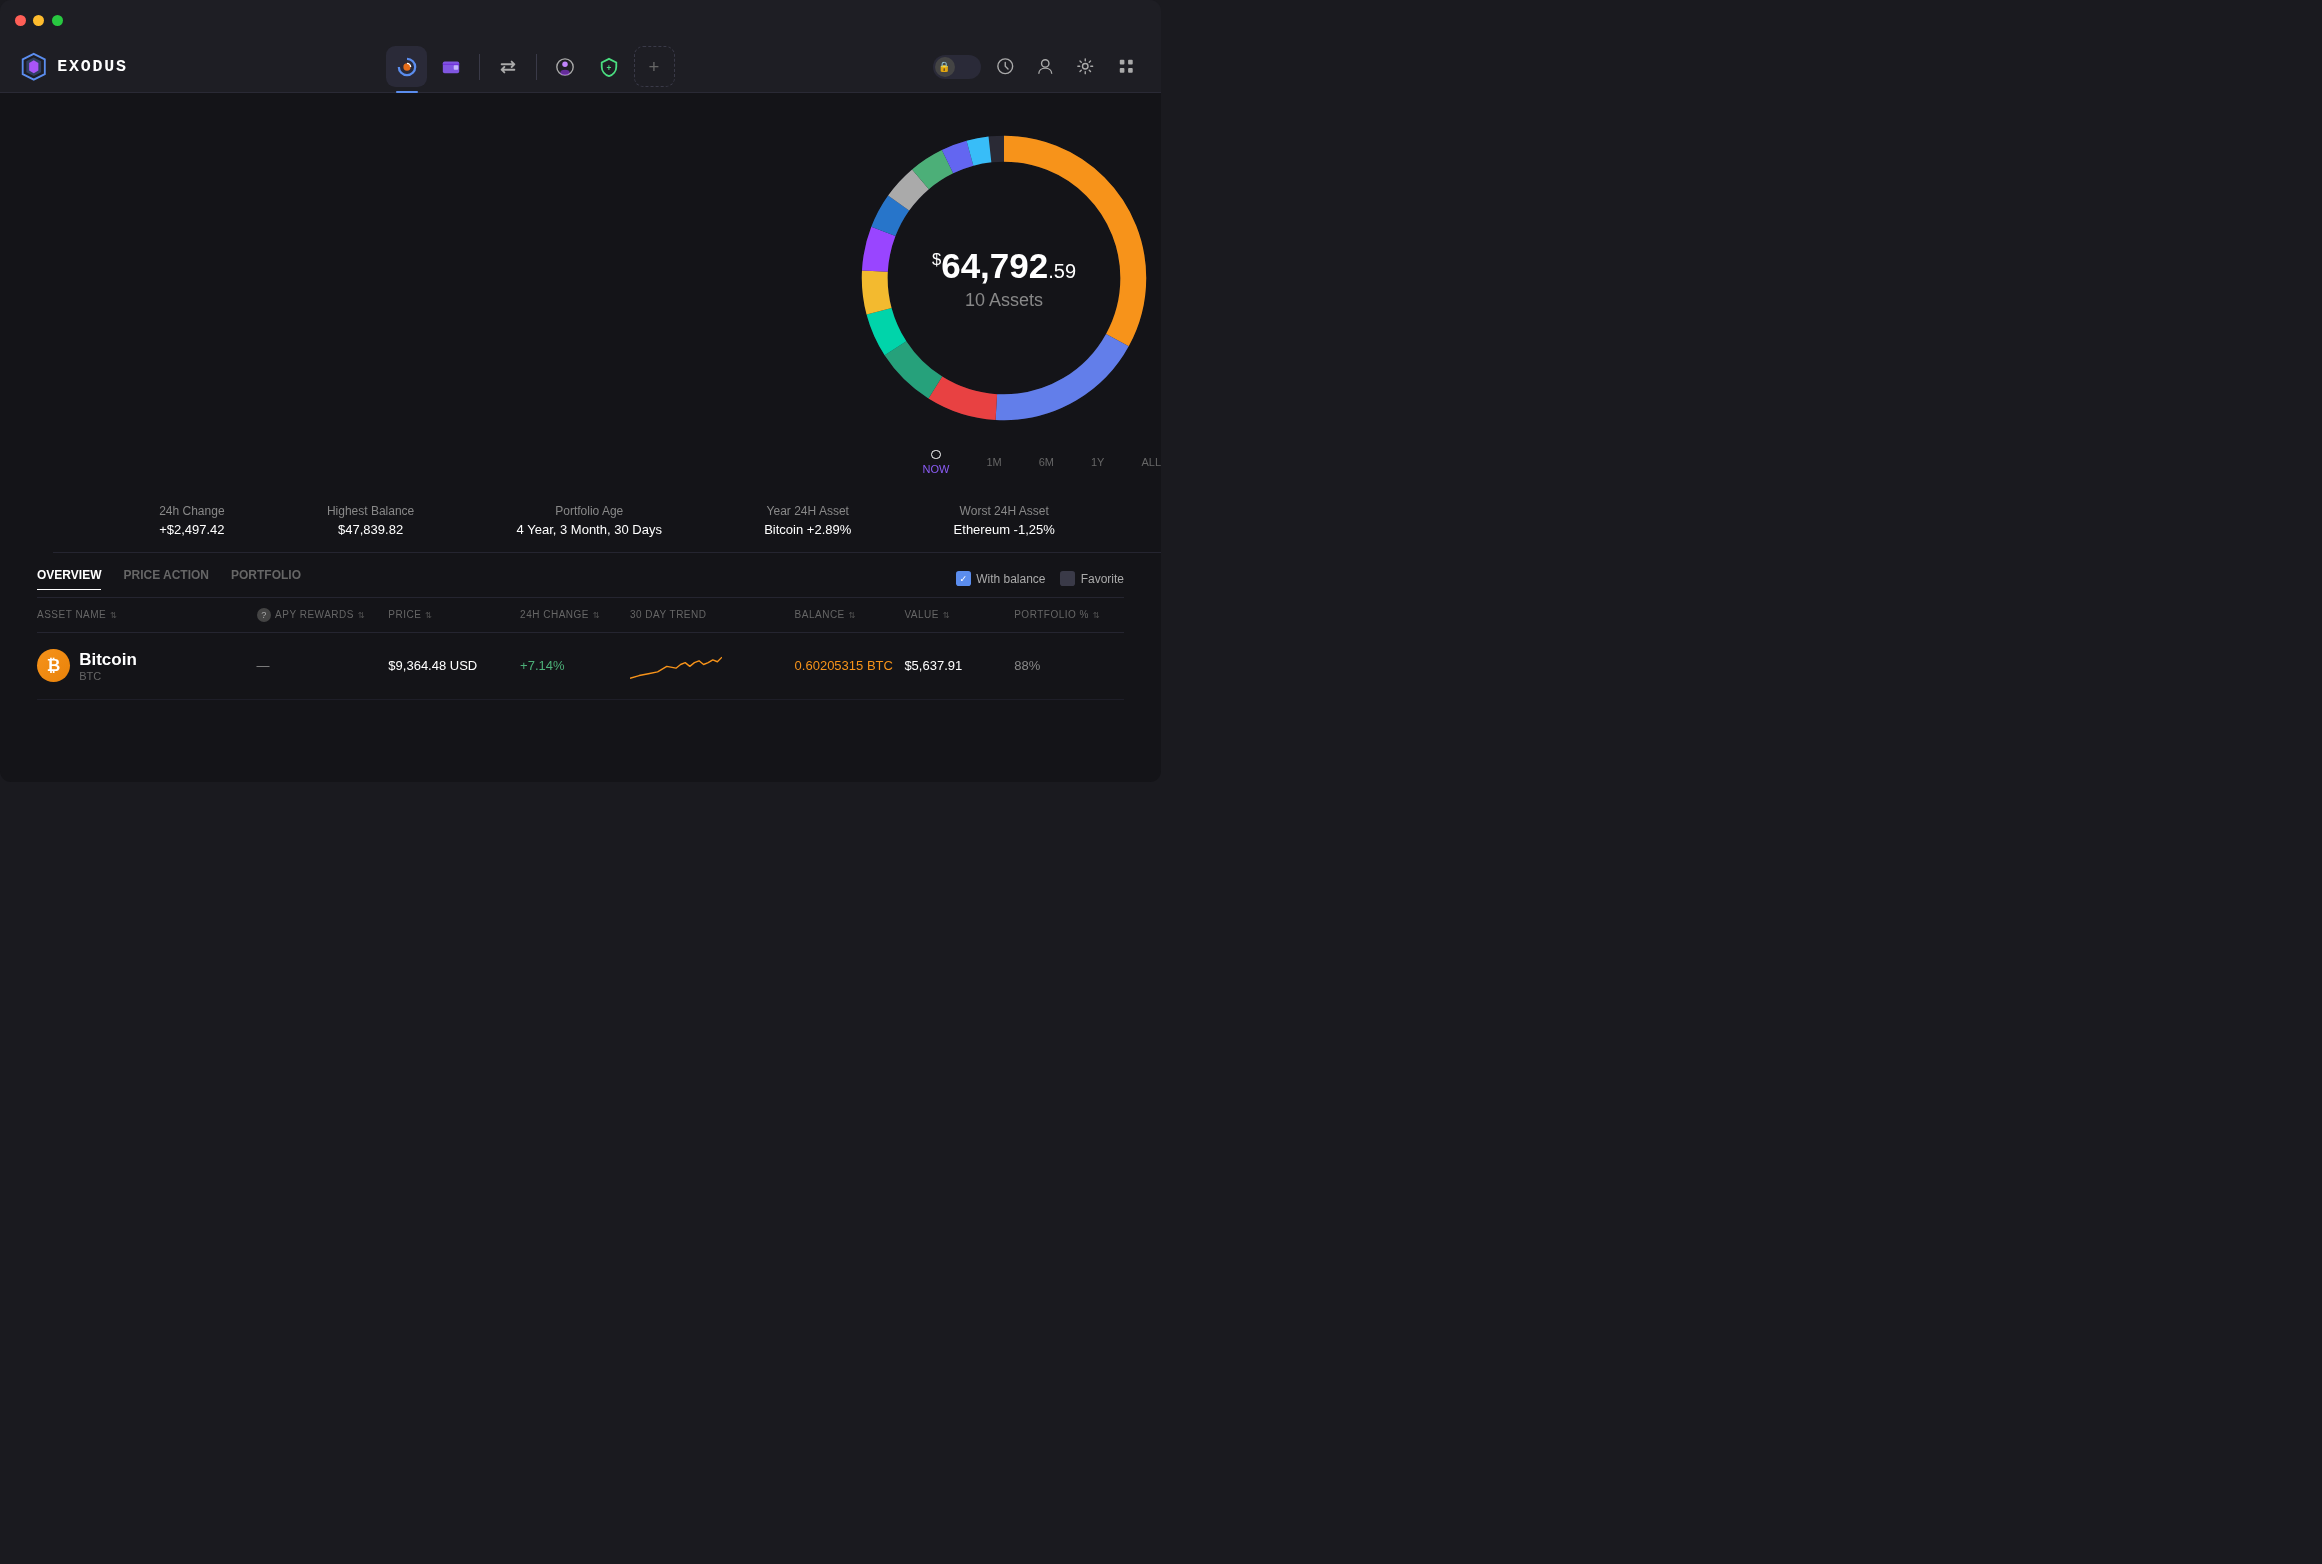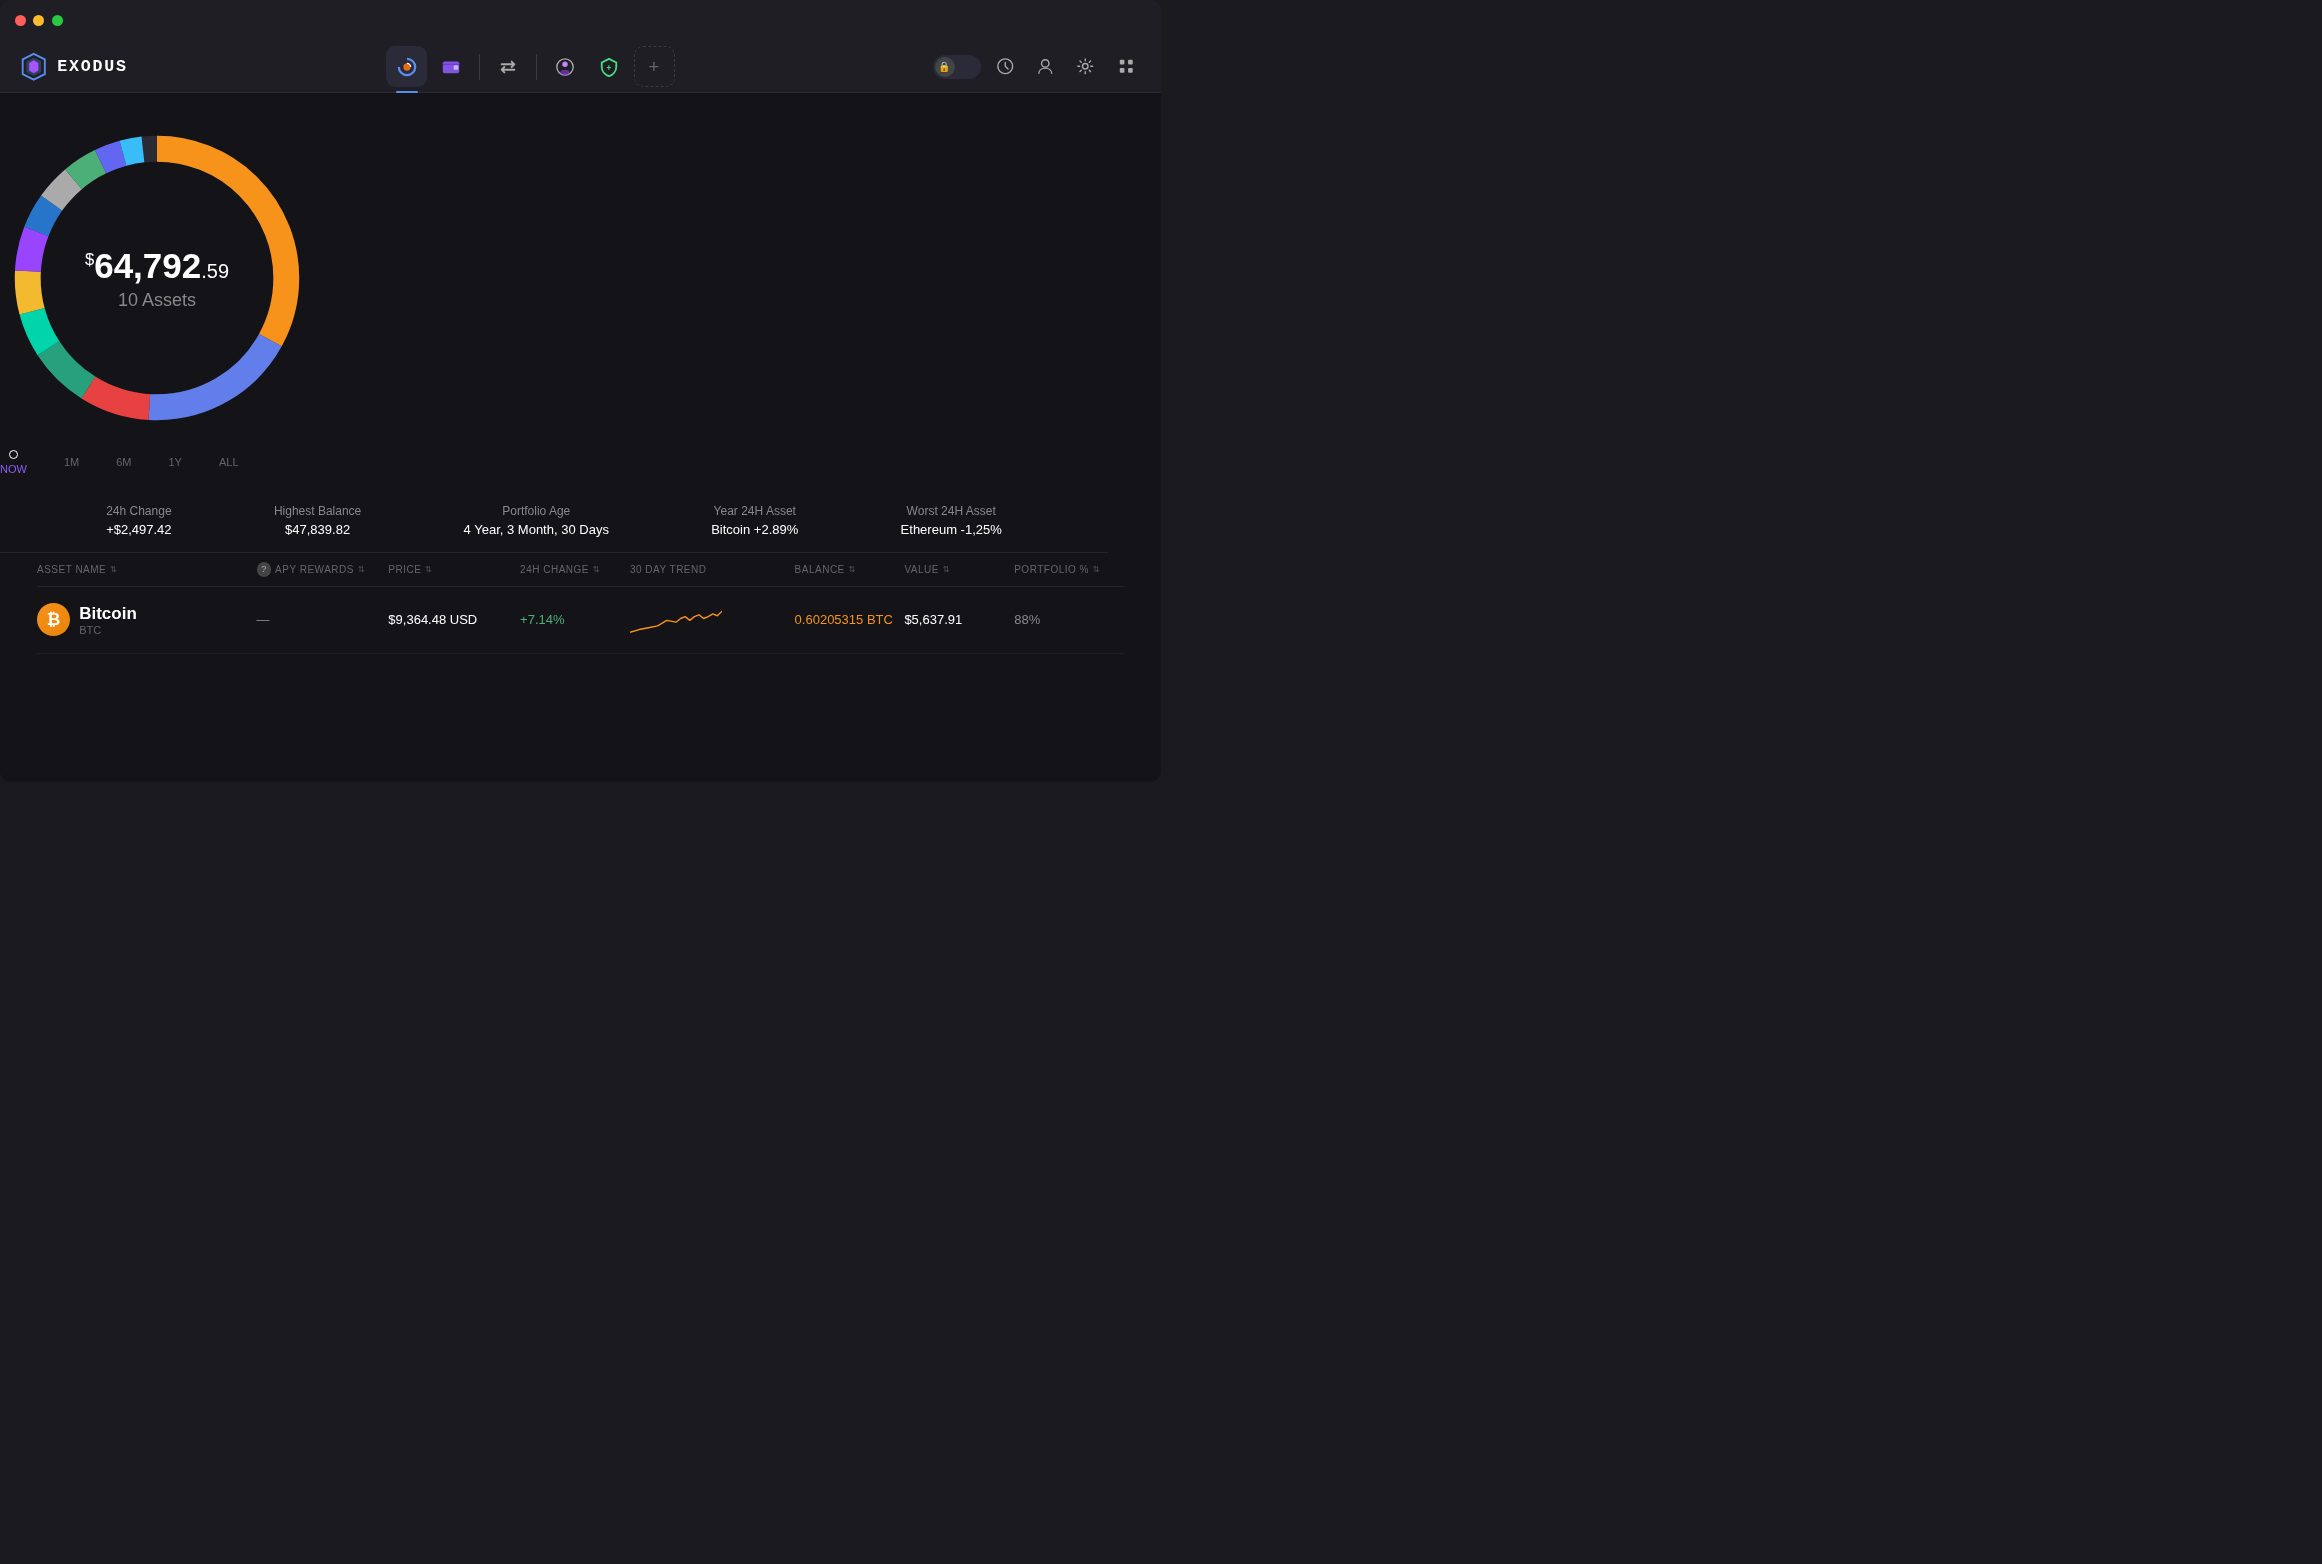--- a/index.html
+++ b/index.html
@@ -157,21 +157,21 @@
     .main {
       background: #141418;
       height: calc(782px - 41px - 52px);
       overflow-y: auto;
     }
 
     
     .portfolio-section {
       display: flex;
       flex-direction: column;
-      align-items: flex-start;
+      align-items: flex-end;
       padding-top: 28px;
     }
 
     .donut-container {
       position: relative;
       width: 314px;
       height: 314px;
     }
     .donut-svg {
       width: 314px;
@@ -600,20 +600,37 @@
       </div>
       <div class="stat-item">
         <div class="stat-label">Worst 24H Asset</div>
         <div class="stat-value">Ethereum -1,25%</div>
       </div>
     </div>
   </div>
 
   <div class="table-section">
 
+    <div class="tabs-row">
+      <div class="tabs-left">
+        <div class="tab-item active">OVERVIEW</div>
+        <div class="tab-item">PRICE ACTION</div>
+        <div class="tab-item">PORTFOLIO</div>
+      </div>
+      <div class="tabs-right">
+        <div class="filter-option">
+          <div class="filter-checkbox checked">✓</div>
+          <span>With balance</span>
+        </div>
+        <div class="filter-option">
+          <div class="filter-checkbox"></div>
+          <span>Favorite</span>
+        </div>
+      </div>
+    </div>
 
     <div class="asset-table">
       <div class="table-header">
         <div class="th">
           <span>ASSET NAME</span>
           <span class="sort-icon">⇅</span>
         </div>
         <div class="th">
           <span class="help-icon">?</span>
           <span>APY REWARDS</span>

